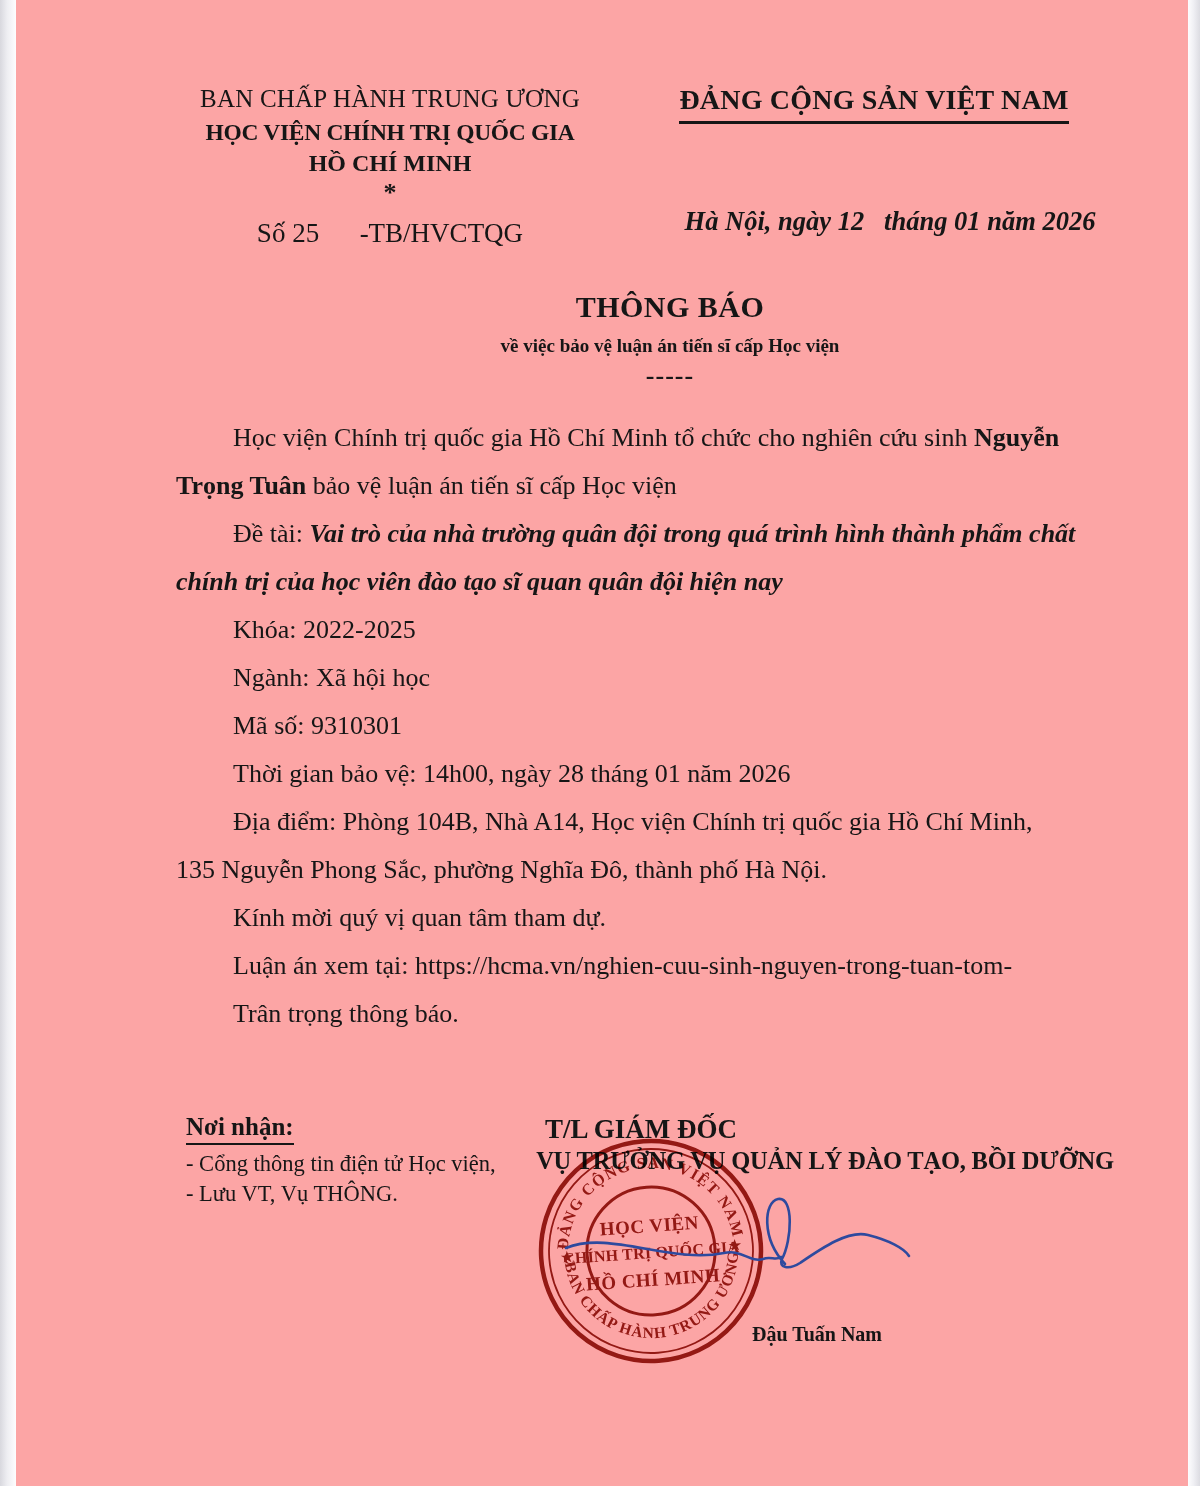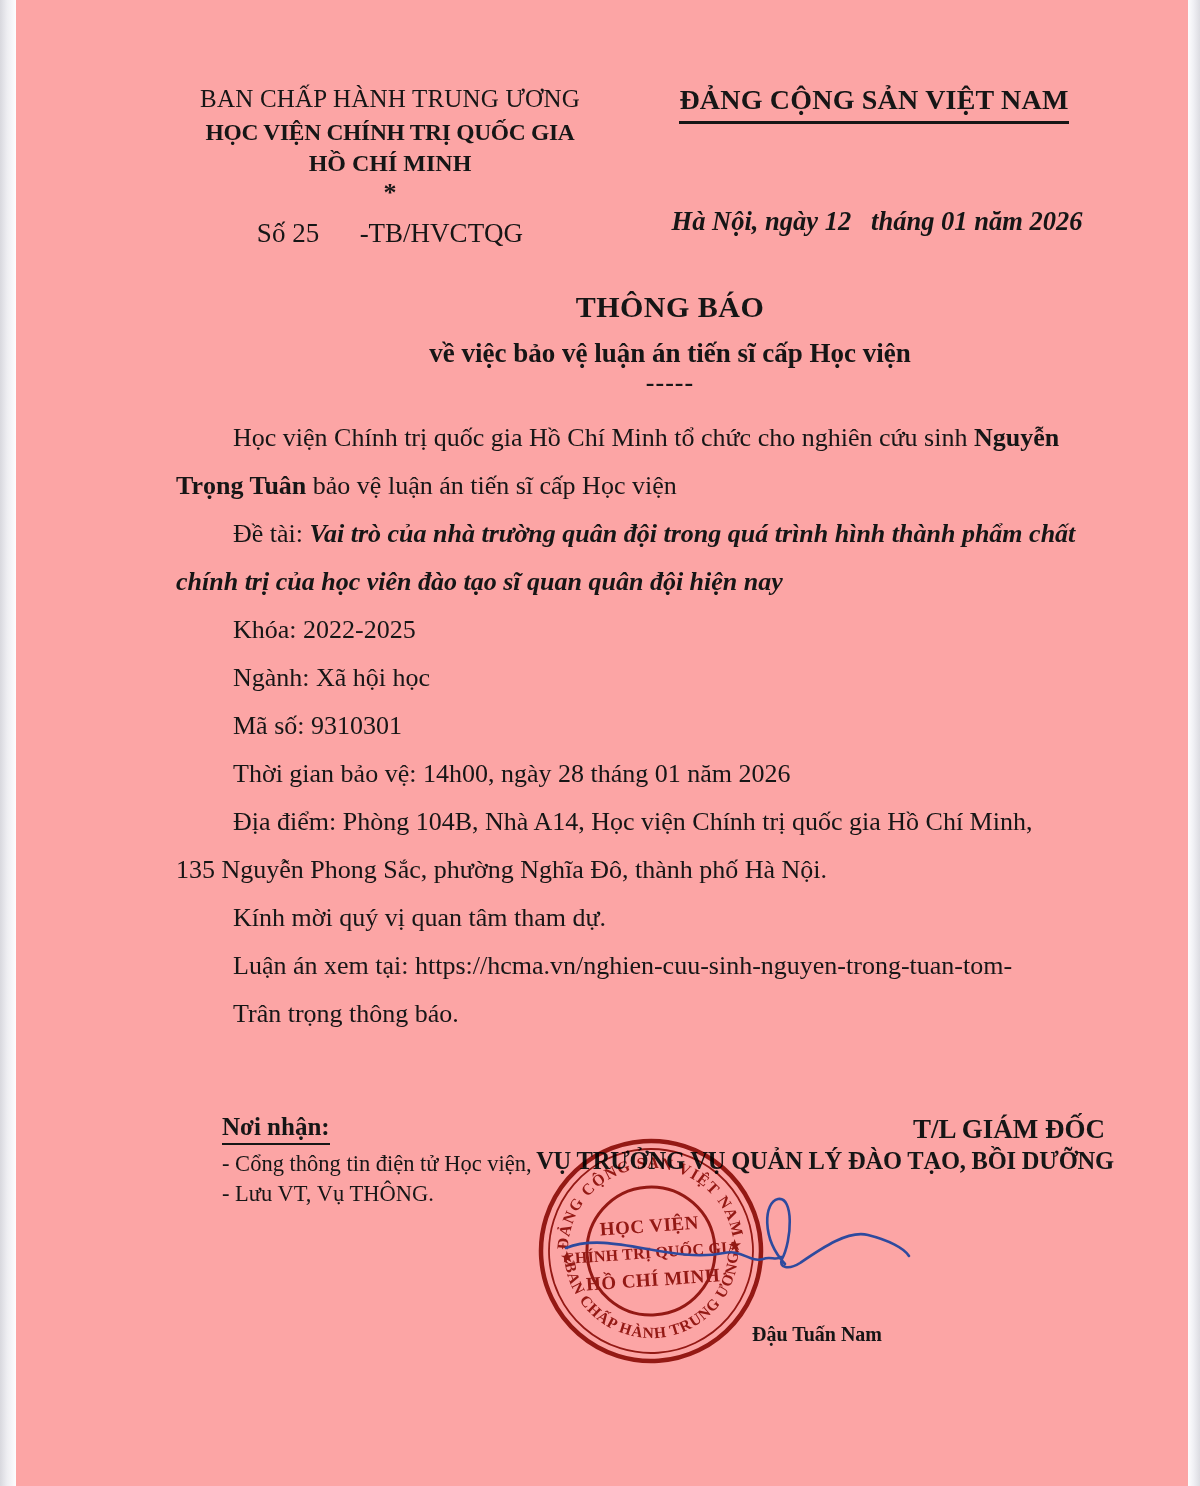--- a/index.html
+++ b/index.html
@@ -41,55 +41,55 @@
     position:absolute;left:628px;top:82px;width:492px;
     text-align:center;
   }
   .party-name{
     display:inline-block;
     font-size:28px;font-weight:700;line-height:36px;letter-spacing:.2px;
     border-bottom:3px solid var(--text-color);
     padding-bottom:3px;
   }
   .date-line{
-    position:absolute;left:631px;top:204px;width:492px;
+    position:absolute;left:644px;top:204px;width:492px;
     text-align:center;
     font-size:26.5px;font-style:italic;font-weight:600;line-height:34px;
   }
   
   .title-block{
     position:absolute;left:170px;top:288px;width:1000px;
     text-align:center;
   }
   .doc-title{font-size:30px;font-weight:700;line-height:38px;letter-spacing:.5px;}
-  .doc-subtitle{font-size:27px;font-weight:700;line-height:34px;margin-top:10px;}
+  .doc-subtitle{font-size:19px;font-weight:700;line-height:34px;margin-top:3px;}
   .doc-divider{font-size:26px;font-weight:700;line-height:26px;letter-spacing:1px;}
   
   .document-body{
     position:absolute;left:176px;top:414px;width:930px;
   }
   .body-line{font-size:26px;line-height:48px;white-space:nowrap;}
   .body-line.indent{text-indent:57px;}
   .run-regular{font-weight:400;}
   .run-bold{font-weight:700;}
   .run-bolditalic{font-weight:700;font-style:italic;}
   
   .recipients{
-    position:absolute;left:186px;top:1112px;width:360px;margin-left:36px;
+    position:absolute;left:186px;top:1112px;width:360px;
   }
   .recipients-heading{
     display:inline-block;
     font-size:25px;font-weight:700;line-height:30px;
     border-bottom:2px solid var(--text-color);
     padding-bottom:1px;margin-bottom:4px;
   }
   .recipient-item{font-size:22.5px;line-height:30px;}
   .sig-title1{
     position:absolute;left:545px;top:1112px;width:560px;
-    text-align:right;font-size:27px;font-weight:700;line-height:34px;
+    text-align:left;font-size:27px;font-weight:700;line-height:34px;
   }
   .sig-title2{
     position:absolute;left:535px;top:1146px;width:580px;
     text-align:center;font-size:24.5px;font-weight:700;line-height:30px;
     letter-spacing:-.2px;white-space:nowrap;
   }
   .signer-name{
     position:absolute;left:697px;top:1316px;width:240px;
     text-align:center;font-size:20px;font-weight:700;line-height:36px;
     z-index:4;

